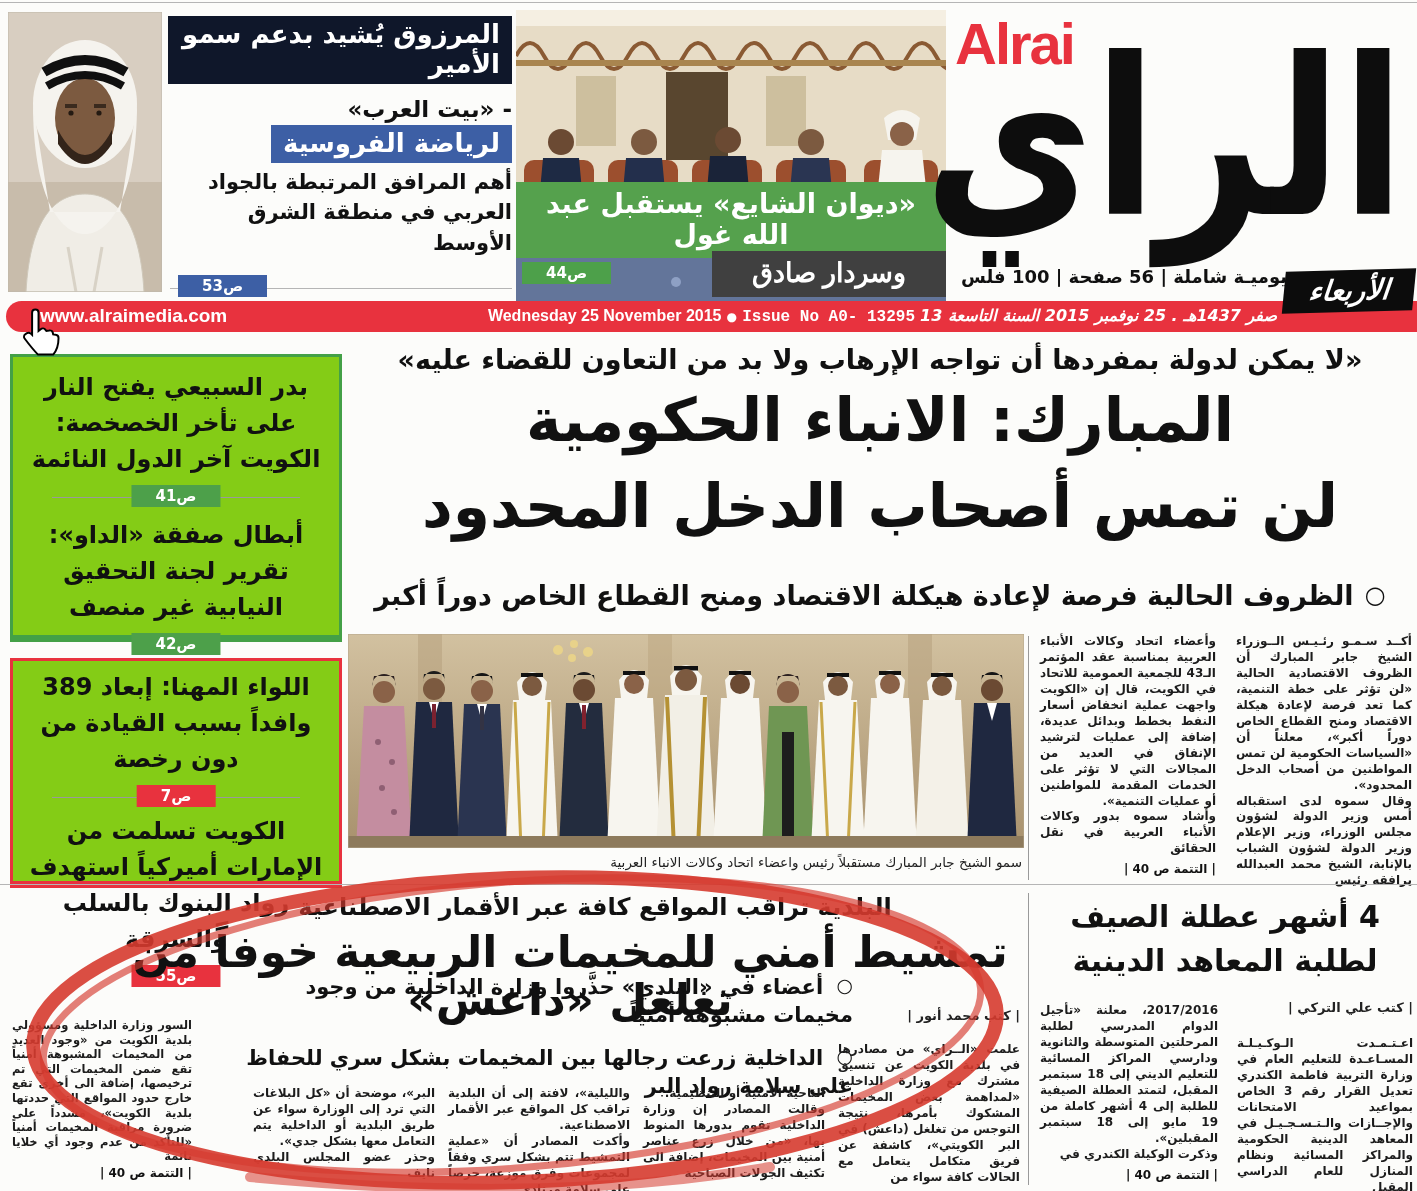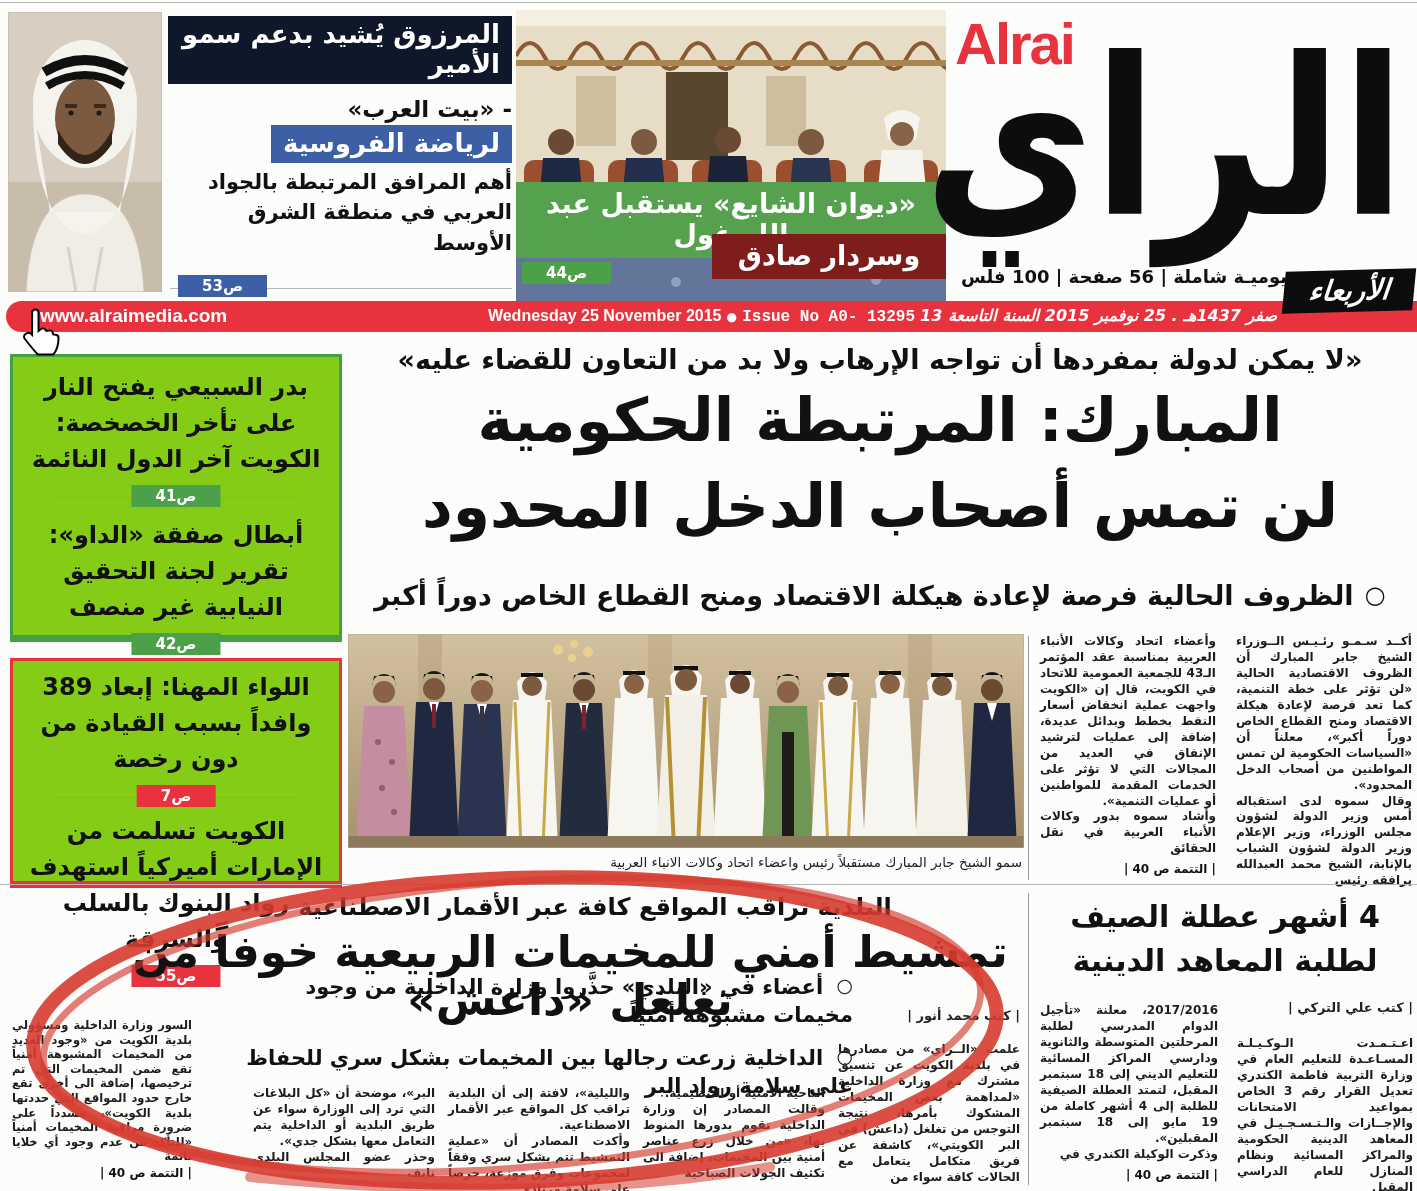--- a/index.html
+++ b/index.html
@@ -109,21 +109,21 @@
       <g fill="#8ea0c4">
           <circle cx="60" cy="262" r="5"></circle>
           <circle cx="160" cy="272" r="5"></circle>
           <circle cx="260" cy="258" r="5"></circle>
           <circle cx="360" cy="270" r="5"></circle>
         </g>
     </svg>
     <div class="abs" style="left:0;top:172px;width:430px;background:#55a14d;">
       <div class="ctr b rtl" style="color:#fff;font-size:27px;padding:6px 6px 8px;">«ديوان الشايع» يستقبل عبد الله غول</div>
     </div>
-    <div class="abs" style="left:196px;top:224px;width:234px;background:#7f1d1d;">
+    <div class="abs" style="left:196px;top:241px;width:234px;background:#404040;font-family:Liberation Serif, serif;">
       <div class="ctr b rtl" style="color:#fff;font-size:27px;padding:6px 6px 8px;">وسردار صادق</div>
     </div>
     <span class="badge badge-green abs" style="left:6px;top:252px;">ص44</span>
   </div>
 
   <div class="abs b" style="left:955px;top:10px;font-family:'Liberation Sans',sans-serif;font-size:58px;color:#e8323e;letter-spacing:-2px;">Alrai</div>
   <div class="abs b rtl" style="right:12px;top:30px;font-size:185px;line-height:1;transform:scaleY(1.18);transform-origin:top;color:#0d0d0d;">الراي</div>
   <div class="abs b rtl" style="right:130px;top:266px;font-size:18px;color:#101010;">يوميـة شاملة | 56 صفحة | 100 فلس</div>
   <div class="abs" style="left:1284px;top:270px;width:130px;height:42px;background:#0c0c0c;transform:skewX(-7deg) rotate(-1.5deg);z-index:4;">
     <div class="ctr b rtl" style="color:#fff;font-size:28px;font-style:italic;line-height:42px;">الأربعاء</div>
@@ -136,21 +136,21 @@
       <span class="b" style="font-size:12px;">●</span>
       <span class="b" style="font-size:16px;font-family:Liberation Mono, monospace;">Issue No A0- 13295</span>
       <span class="b rtl" style="font-size:16px;font-style:italic;">13 صفر  1437هـ . 25 نوفمبر  2015 السنة التاسعة</span>
     </span>
   </div>
   <svg class="abs" style="left:16px;top:306px;z-index:5;" width="44" height="50" viewBox="0 0 24 28">
     <path d="M10.5,2 c1,0 1.8,0.8 1.8,1.8 V14 l1.2,-1 c0.8,-0.7 2,-0.6 2.6,0.2 l0.6,0.8 1.6,-0.3 c0.9,-0.2 1.8,0.4 2,1.3 l0.2,0.9 1.4,0.2 c0.9,0.1 1.6,0.9 1.6,1.8 0,3.5 -1,7 -3,9.3 H12 c-2,-2 -6,-7 -7.5,-9 -0.6,-0.8 -0.4,-2 0.5,-2.5 l0.8,-0.5 c0.7,-0.4 1.6,-0.3 2.2,0.3 l0.7,0.7 V3.8 C8.7,2.8 9.5,2 10.5,2 Z" fill="#ffffff" stroke="#000" stroke-width="1.1"></path>
   </svg>
 
   <div class="abs ctr b rtl" style="left:350px;top:344px;width:1060px;font-size:27px;">«لا يمكن لدولة بمفردها أن تواجه الإرهاب ولا بد من التعاون للقضاء عليه»</div>
-  <div class="abs ctr b rtl" style="left:350px;top:390px;width:1060px;font-size:60px;line-height:1.0;">المبارك: المرتبطة الحكومية</div>
+  <div class="abs ctr b rtl" style="left:350px;top:390px;width:1060px;font-size:60px;line-height:1.0;">المبارك: الانباء الحكومية</div>
   <div class="abs ctr b rtl" style="left:350px;top:476px;width:1060px;font-size:60px;line-height:1.0;">لن تمس أصحاب الدخل المحدود</div>
   <div class="abs ctr rtl" style="left:350px;top:580px;width:1060px;">
     <span class="bullet-glyph b" style="font-size:24px;">○</span>
     <span class="b" style="font-size:27px;">الظروف الحالية فرصة لإعادة هيكلة الاقتصاد ومنح القطاع الخاص دوراً أكبر</span>
   </div>
 
   <div class="sidebar-box" style="left:10px;top:346px;width:332px;height:288px;border:3px solid #43a047;border-bottom-width:7px;">
     <div class="sb-item">بدر السبيعي يفتح النار على تأخر الخصخصة: الكويت آخر الدول النائمة</div>
     <div class="sb-badgerow">
       <div class="rule"></div>

